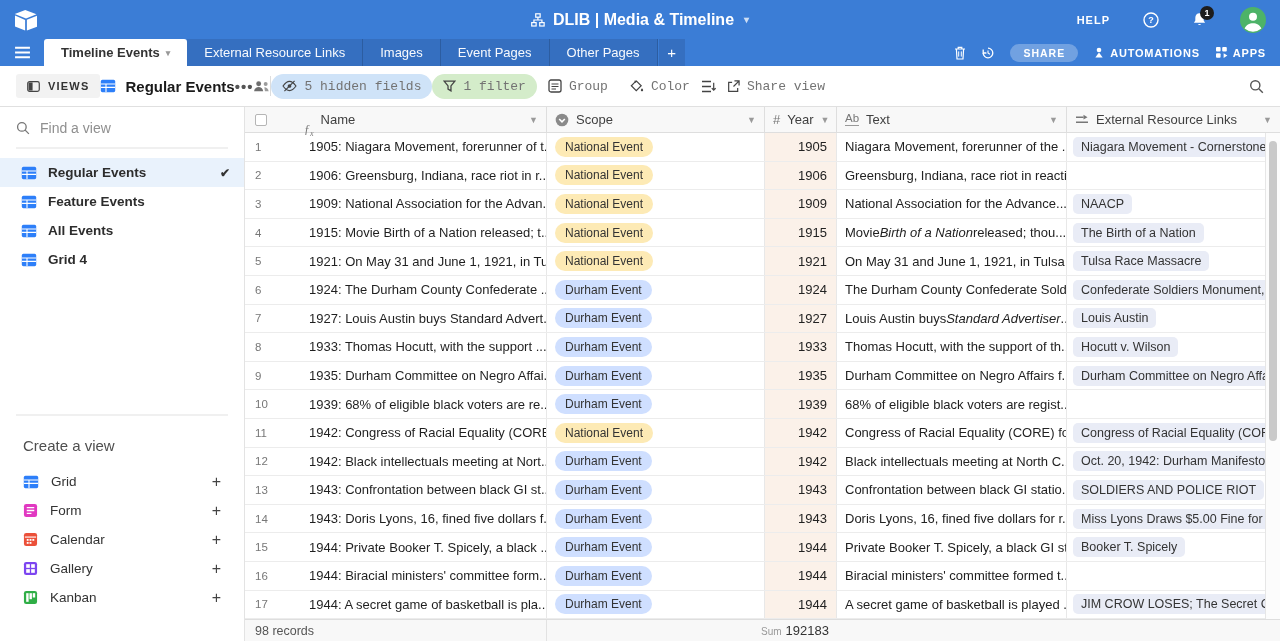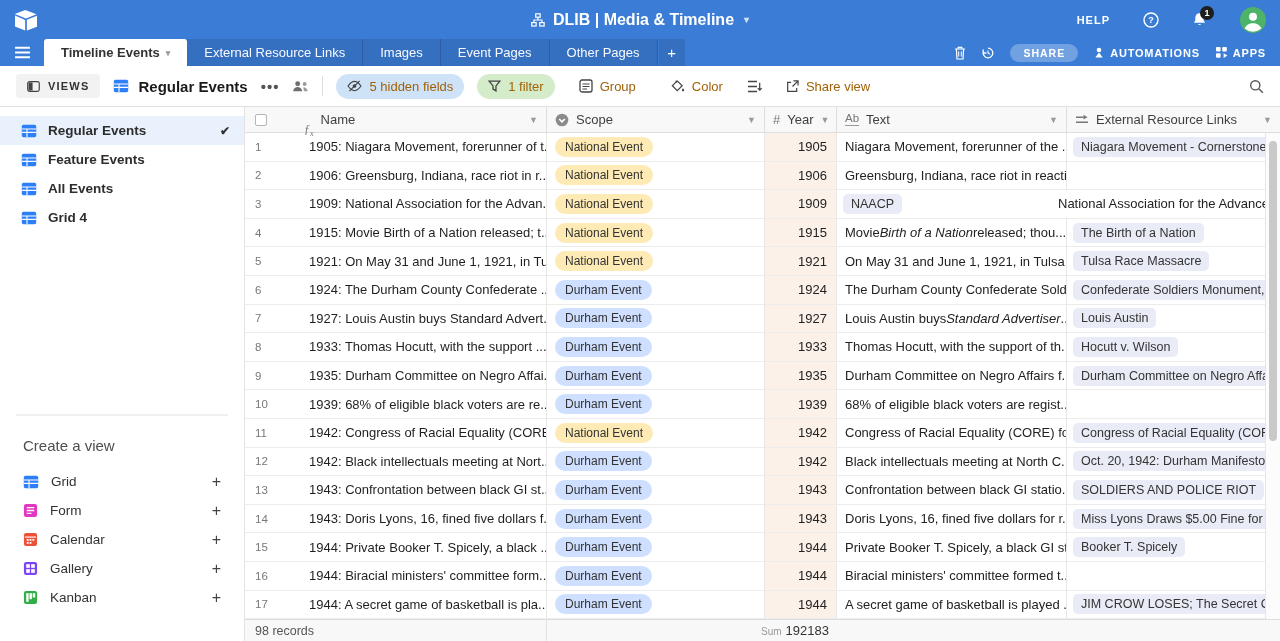--- a/index.html
+++ b/index.html
@@ -23,26 +23,26 @@
 .tab { display:flex; align-items:center; gap:6px; padding:0 17px; font-size:13px; color:rgba(255,255,255,.96); background:#356fc0; border-right:1px solid rgba(0,0,0,.16); cursor:default; white-space:nowrap; }
 .tab.active { background:#fff; color:#333; font-weight:700; border-right:none; border-radius:3px 3px 0 0; }
 .tab-caret { font-size:9px; color:#999; }
 .add-tab { width:26px; display:flex; align-items:center; justify-content:center; background:#356fc0; color:#fff; font-size:15px; margin-left:1px; }
 .tabbar-right { margin-left:auto; display:flex; align-items:center; gap:15px; padding-right:14px; }
 .tb-ic { display:flex; align-items:center; }
 .share-pill { background:rgba(255,255,255,.28); border-radius:999px; padding:3px 13px; color:#fff; font-size:10.5px; font-weight:700; letter-spacing:1px; }
 .bar-label { color:#fff; font-size:11px; font-weight:700; letter-spacing:.8px; display:flex; align-items:center; gap:5px; }
 
 
-.toolbar { height:41px; background:#fff; border-bottom:1px solid #e0e0e0; display:flex; align-items:center; padding:0 16px; gap:13px; }
+.toolbar { height:41px; background:#fff; border-bottom:1px solid #e0e0e0; display:flex; align-items:center; padding:0 16px; }
 .views-btn { display:flex; align-items:center; gap:8px; background:#f2f2f2; border-radius:3px; padding:6px 11px; font-size:11px; font-weight:700; letter-spacing:1.2px; color:#333; }
 .view-title { display:flex; align-items:center; gap:9px; font-size:15px; font-weight:700; color:#1a1a1a; }
 .dots { color:#555; font-size:15px; letter-spacing:1px; font-weight:700; }
 .tool-divider { width:1px; height:20px; background:#ddd; }
-.pill { display:flex; align-items:center; gap:7px; border-radius:14px; padding:5px 11px; font-size:13px; color:#a16207; white-space:nowrap; }
+.pill { display:flex; align-items:center; gap:7px; border-radius:14px; padding:5px 11px; font-size:13px; color:#737373; white-space:nowrap;font-family:Liberation Mono, monospace; }
 .pill.hiddenf { background:#cfe3f8; }
 .pill.filterp { background:#d4ecca; }
 .pill.sortedp { background:#fbd8c3; }
 .search-btn { margin-left:auto; display:flex; align-items:center; }
 
 
 .main { display:flex; height:534px; }
 
 
 .sidebar { width:245px; border-right:1px solid #e3e3e3; background:#fff; display:flex; flex-direction:column; }
@@ -295,20 +295,29 @@
     <svg viewBox="0 0 15 15" width="15" height="15">
         <circle cx="6.3" cy="6.3" r="4.6" fill="none" stroke="#555" stroke-width="1.4"></circle>
         <path d="M9.8 9.8l4 4" stroke="#555" stroke-width="1.4"></path>
       </svg>
   </span>
 </div>
 
 <div class="main">
 
   <div class="sidebar">
+    <div class="find-wrap">
+      <span class="ic">
+        <svg viewBox="0 0 15 15" width="14" height="14">
+            <circle cx="6.3" cy="6.3" r="4.6" fill="none" stroke="#777" stroke-width="1.4"></circle>
+            <path d="M9.8 9.8l4 4" stroke="#777" stroke-width="1.4"></path>
+          </svg>
+      </span>
+      <input type="text" placeholder="Find a view" style="">
+    </div>
     <div class="view-list">
         <div class="view-item active">
           <span class="ic" style="color: rgb(45, 127, 249);">
             <svg viewBox="0 0 16 16" width="16" height="16">
               <rect x="0.8" y="1.8" width="14.4" height="12.4" rx="1.6" fill="currentColor"></rect>
               <path d="M1 6h14M1 9.4h14M6 6v8" stroke="#fff" stroke-width="1.1"></path>
             </svg>
           </span>
           <span>Regular Events</span>
           <span class="check">✔</span>
@@ -476,25 +485,25 @@
           </div>
           <div class="td td-link"></div>
         </div>
         <div class="trow">
           <div class="td td-rownum">3</div>
           <div class="td td-name">1909: National Association for the Advan...</div>
           <div class="td td-scope">
             <span class="scope-tag" style="background: rgb(253, 234, 181);">National Event</span>
           </div>
           <div class="td td-year">1909</div>
+          <div class="td td-text">
+            <span>National Association for the Advance...</span>
+          </div>
           <div class="td td-link">
             <span class="link-tag">NAACP</span>
-          </div>
-          <div class="td td-text">
-            <span>National Association for the Advance...</span>
           </div>
         </div>
         <div class="trow">
           <div class="td td-rownum">4</div>
           <div class="td td-name">1915: Movie Birth of a Nation released; t...</div>
           <div class="td td-scope">
             <span class="scope-tag" style="background: rgb(253, 234, 181);">National Event</span>
           </div>
           <div class="td td-year">1915</div>
           <div class="td td-text">

